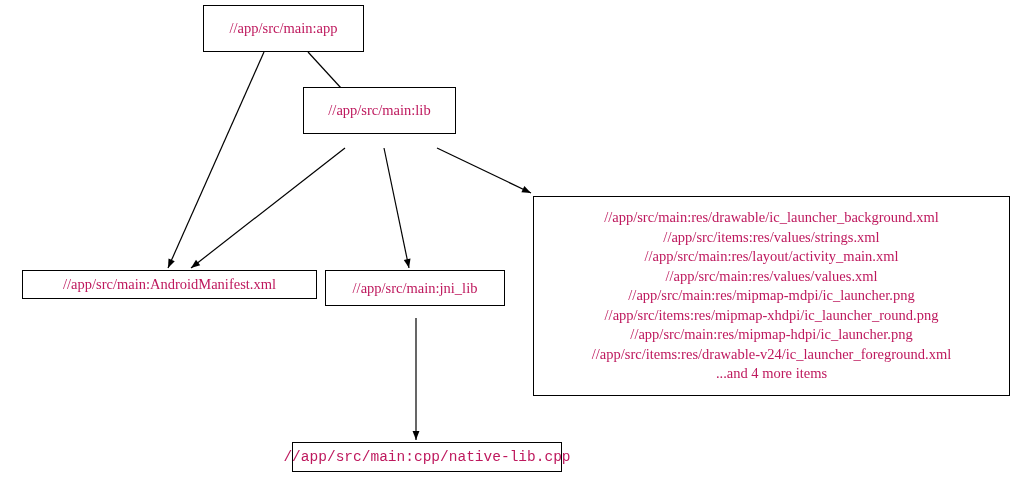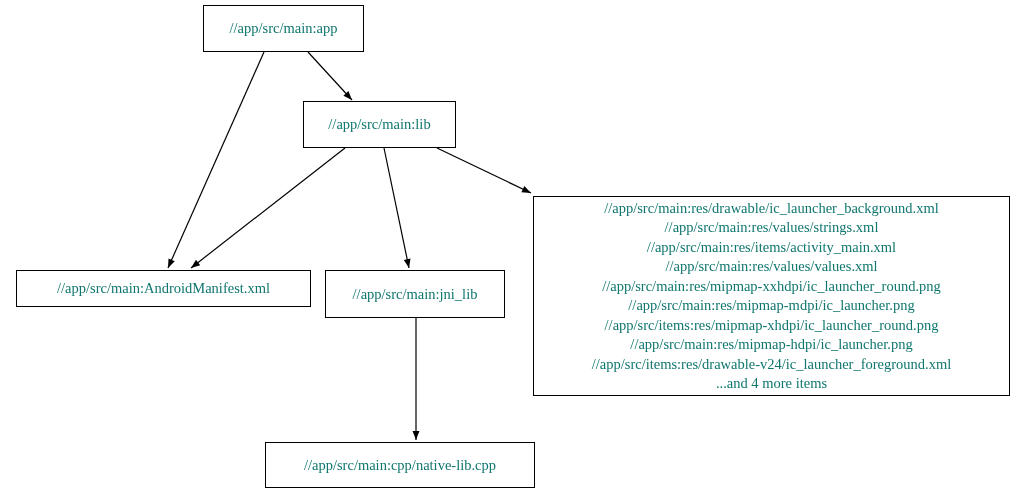--- a/index.html
+++ b/index.html
@@ -24,35 +24,35 @@
   }
   .arrowhead-path {
     fill: var(--edge-color, #000000);
     stroke: none;
   }
   .node {
     position: absolute;
     box-sizing: border-box;
     border: 1px solid var(--node-border-color, #000000);
     background: var(--node-fill-color, #ffffff);
-    color: #0f766e;
+    color: #be185d;
     font-size: 14.5px;
     display: flex;
     flex-direction: column;
     align-items: center;
     justify-content: center;
     text-align: center;
     white-space: nowrap;
   }
   .node-app      { left: 203px; top: 5px;   width: 161px; height: 47px; }
-  .node-lib      { left: 303px; top: 101px; width: 153px; height: 47px; }
-  .node-manifest { left: 16px;   top: 270px; width: 295px; height: 37px; }
-  .node-jni      { left: 325px; top: 270px; width: 180px; height: 48px; }
+  .node-lib      { left: 303px; top: 87px; width: 153px; height: 47px; }
+  .node-manifest { left: 22px;   top: 270px; width: 295px; height: 29px; }
+  .node-jni      { left: 325px; top: 270px; width: 180px; height: 36px; }
   .node-res      { left: 533px; top: 196px; width: 477px; height: 200px; }
-  .node-cpp      { left: 265px; top: 442px; width: 270px; height: 46px; }
+  .node-cpp      { left: 292px; top: 442px; width: 270px; height: 30px; font-family: Liberation Mono, monospace; }
   .node-res .res-line { line-height: 19.5px; height: 19.5px; font-family: Liberation Serif, serif; }
 </style>
 </head>
 <body>
 
 <div class="canvas">
 
   <svg class="edges-layer" viewBox="0 0 1018 496" xmlns="http://www.w3.org/2000/svg">
     <defs>
       <marker id="arrow" viewBox="0 0 10 10" refX="10" refY="5" markerWidth="11" markerHeight="9" orient="auto" markerUnits="userSpaceOnUse">
@@ -78,24 +78,23 @@
   <div class="node node-manifest">
     <span>//app/src/main:AndroidManifest.xml</span>
   </div>
 
   <div class="node node-jni">
     <span>//app/src/main:jni_lib</span>
   </div>
 
   <div class="node node-res">
     <div class="res-line">//app/src/main:res/drawable/ic_launcher_background.xml</div>
-    <div class="res-line">//app/src/main:res/values/strings.xml</div>
-    <div class="res-line">//app/src/main:res/items/activity_main.xml</div>
+    <div class="res-line">//app/src/items:res/values/strings.xml</div>
+    <div class="res-line">//app/src/main:res/layout/activity_main.xml</div>
     <div class="res-line">//app/src/main:res/values/values.xml</div>
-    <div class="res-line">//app/src/main:res/mipmap-xxhdpi/ic_launcher_round.png</div>
     <div class="res-line">//app/src/main:res/mipmap-mdpi/ic_launcher.png</div>
     <div class="res-line">//app/src/items:res/mipmap-xhdpi/ic_launcher_round.png</div>
     <div class="res-line">//app/src/main:res/mipmap-hdpi/ic_launcher.png</div>
     <div class="res-line">//app/src/items:res/drawable-v24/ic_launcher_foreground.xml</div>
     <div class="res-line">...and 4 more items</div>
   </div>
 
   <div class="node node-cpp">
     <span>//app/src/main:cpp/native-lib.cpp</span>
   </div>

